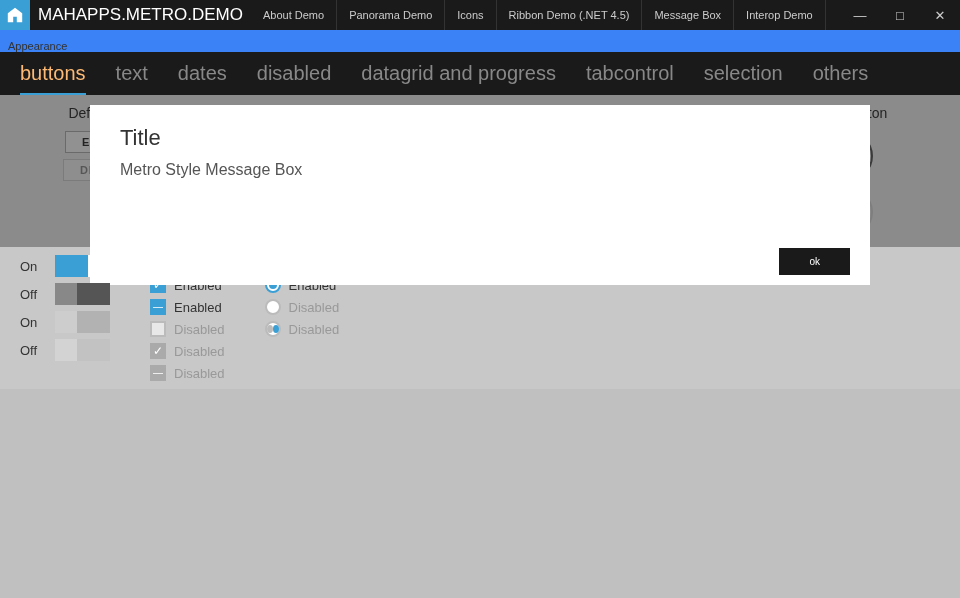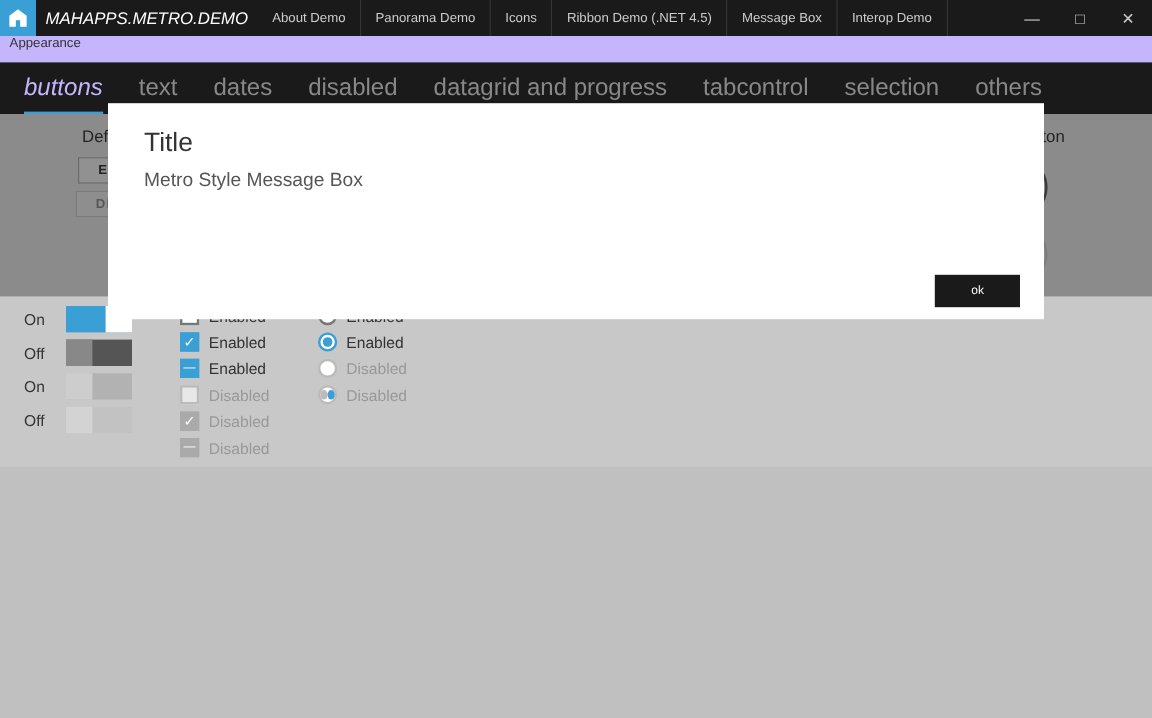--- a/index.html
+++ b/index.html
@@ -25,24 +25,23 @@
       height: 30px;
       background: #3a9fd5;
       display: flex;
       align-items: center;
       justify-content: center;
       flex-shrink: 0;
     }
     .title-bar-icon svg { width: 18px; height: 18px; }
     .title-bar-title {
       color: #fff;
-      font-size: 14px;
+      font-size: 17px;
       padding: 0 8px;
       flex-shrink: 0;
-      font-style: italic;
     }
     .title-bar-tabs {
       display: flex;
       flex: 1;
       height: 100%;
     }
     .title-bar-tab {
       color: #ccc;
       font-size: 11px;
       padding: 0 12px;
@@ -62,46 +61,45 @@
       display: flex;
       align-items: center;
       justify-content: center;
       color: #ccc;
       font-size: 13px;
       cursor: pointer;
     }
 
     
     .menu-bar {
-      background: #c4b5fd;
+      background: #3b82f6;
       height: 22px;
       display: flex;
-      align-items: flex-start;
+      align-items: flex-end;
       padding: 0 8px;
       font-size: 11px;
       color: #333;
     }
 
     
     .nav-tabs {
       background: #1a1a1a;
       padding: 10px 20px 0;
       display: flex;
       gap: 30px;
     }
     .nav-tab {
       font-size: 20px;
       padding-bottom: 8px;
       cursor: pointer;
       color: #888;
     }
     .nav-tab.active {
-      color: #c4b5fd;
+      color: #fdba74;
       border-bottom: 2px solid #3a9fd5;
-      font-style: italic;
     }
 
     
     .button-area {
       background: #c8c8c8;
       padding: 10px 20px;
       display: flex;
       gap: 0;
     }
     .btn-group {
@@ -173,21 +171,21 @@
       font-size: 18px;
       color: #555;
     }
 
     
     .dialog-overlay {
       position: absolute;
       top: 0; left: 0; right: 0; bottom: 0;
       background: rgba(0,0,0,0.3);
       display: flex;
-      align-items: center;
+      align-items: flex-start;
       justify-content: center;
       padding-top: 10px;
     }
     .dialog {
       background: #fff;
       width: 780px;
       min-height: 180px;
       position: relative;
       display: flex;
       flex-direction: column;

